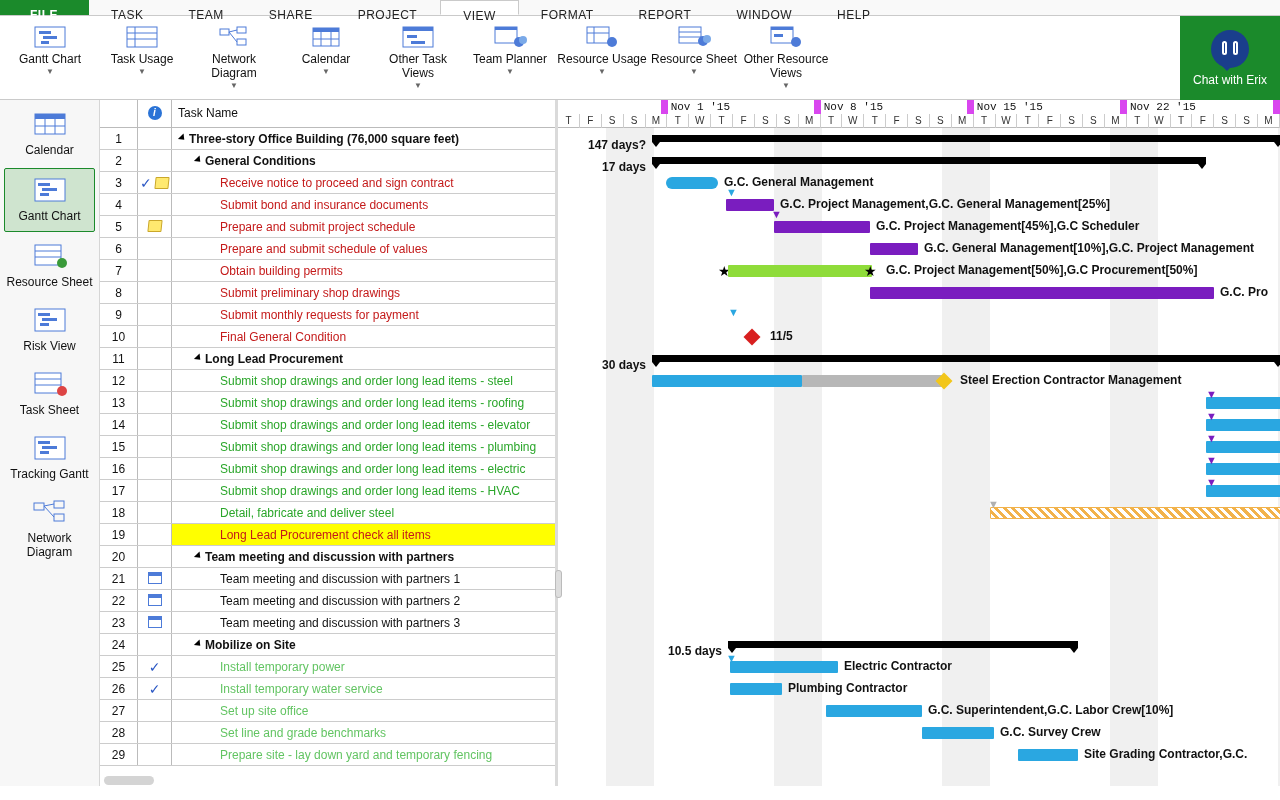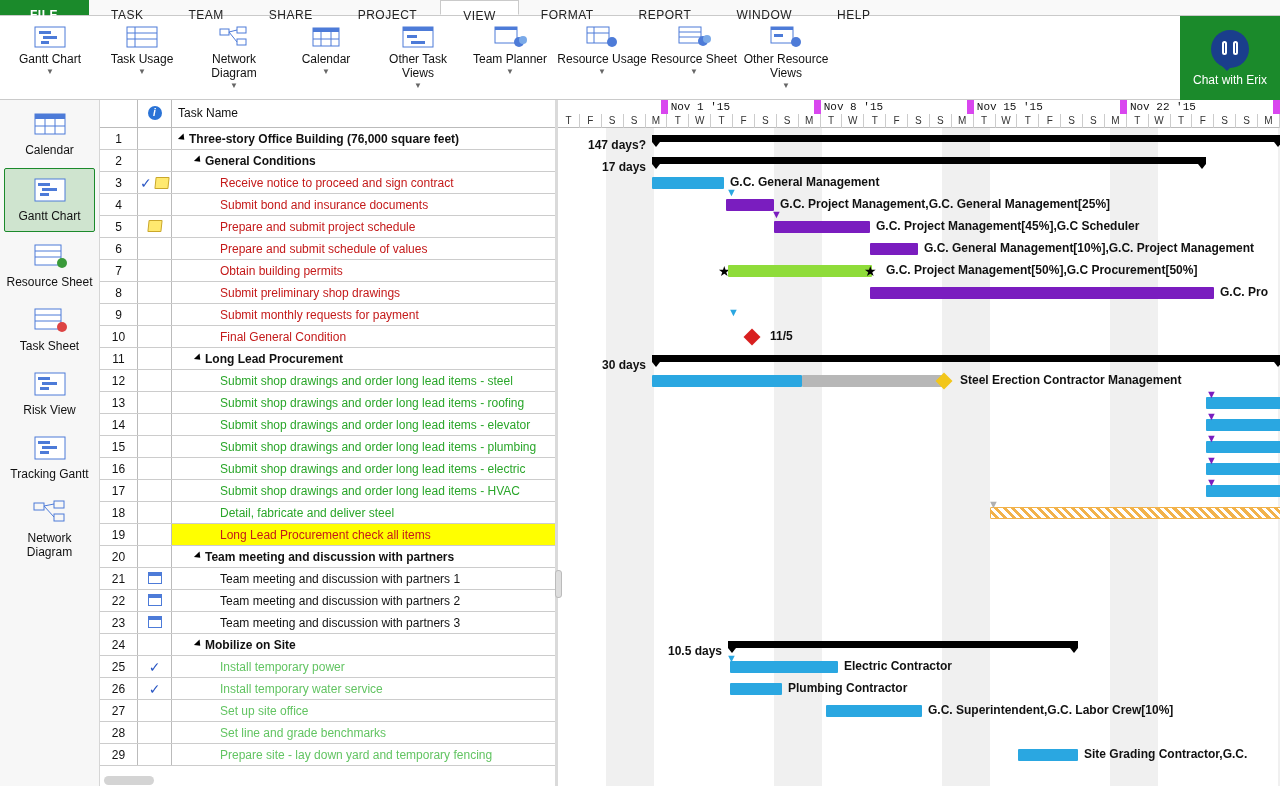--- a/index.html
+++ b/index.html
@@ -257,35 +257,35 @@
       <div class="sicon"><svg>
             <rect x="3" y="2" width="26" height="20" fill="#fff" stroke="#4d7bd8"></rect>
             <line x1="3" y1="8" x2="29" y2="8" stroke="#4d7bd8"></line>
             <line x1="3" y1="14" x2="29" y2="14" stroke="#4d7bd8"></line>
             <circle cx="30" cy="20" r="5" fill="#3a9a3a"></circle>
           </svg></div>
       <div class="slabel">Resource Sheet</div>
     </div>
     <div class="sitem">
       <div class="sicon"><svg>
+            <rect x="3" y="2" width="30" height="22" fill="#fff" stroke="#4d7bd8"></rect>
+            <rect x="6" y="6" width="12" height="3" fill="#4d7bd8"></rect>
+            <rect x="10" y="11" width="15" height="3" fill="#4d7bd8"></rect>
+            <rect x="8" y="16" width="9" height="3" fill="#4d7bd8"></rect>
+          </svg></div>
+      <div class="slabel">Risk View</div>
+    </div>
+    <div class="sitem">
+      <div class="sicon"><svg>
             <rect x="3" y="2" width="26" height="20" fill="#fff" stroke="#4d7bd8"></rect>
             <line x1="3" y1="8" x2="29" y2="8" stroke="#4d7bd8"></line>
             <line x1="3" y1="14" x2="29" y2="14" stroke="#4d7bd8"></line>
             <circle cx="30" cy="20" r="5" fill="#d44"></circle>
           </svg></div>
       <div class="slabel">Task Sheet</div>
-    </div>
-    <div class="sitem">
-      <div class="sicon"><svg>
-            <rect x="3" y="2" width="30" height="22" fill="#fff" stroke="#4d7bd8"></rect>
-            <rect x="6" y="6" width="12" height="3" fill="#4d7bd8"></rect>
-            <rect x="10" y="11" width="15" height="3" fill="#4d7bd8"></rect>
-            <rect x="8" y="16" width="9" height="3" fill="#4d7bd8"></rect>
-          </svg></div>
-      <div class="slabel">Risk View</div>
     </div>
     <div class="sitem">
       <div class="sicon"><svg>
             <rect x="3" y="2" width="30" height="22" fill="#fff" stroke="#4d7bd8"></rect>
             <rect x="6" y="6" width="12" height="3" fill="#4d7bd8"></rect>
             <rect x="10" y="11" width="15" height="3" fill="#4d7bd8"></rect>
             <rect x="8" y="16" width="9" height="3" fill="#4d7bd8"></rect>
           </svg></div>
       <div class="slabel">Tracking Gantt</div>
     </div>
@@ -514,21 +514,21 @@
           <div class="sumbar" style="left: 94px; width: 630px;">
             <div class="durlbl">147 days?</div>
           </div>
         </div>
         <div class="glane" style="top: 22px;">
           <div class="sumbar" style="left: 94px; width: 554px;">
             <div class="durlbl">17 days</div>
           </div>
         </div>
         <div class="glane" style="top: 44px;">
-          <div class="bar blue" style="left: 94px; width: 72px;">
+          <div class="bar blue" style="left: 108px; width: 52px; border-radius: 6px;">
             <div class="barlbl">G.C. General Management</div>
           </div>
           <div class="linkarrow " style="left: 168px; top: 14px;">▼</div>
         </div>
         <div class="glane" style="top: 66px;">
           <div class="bar purple" style="left: 168px; width: 48px;">
             <div class="barlbl">G.C. Project Management,G.C. General Management[25%]</div>
           </div>
           <div class="linkarrow p" style="left: 213px; top: 14px;">▼</div>
         </div>
@@ -614,20 +614,25 @@
         <div class="glane" style="top: 550px;">
           <div class="bar blue" style="left: 172px; width: 52px;">
             <div class="barlbl">Plumbing Contractor</div>
           </div>
         </div>
         <div class="glane" style="top: 572px;">
           <div class="bar blue" style="left: 268px; width: 96px;">
             <div class="barlbl">G.C. Superintendent,G.C. Labor Crew[10%]</div>
           </div>
         </div>
+        <div class="glane" style="top: 594px;">
+          <div class="bar blue" style="left: 364px; width: 72px;">
+            <div class="barlbl">G.C. Survey Crew</div>
+          </div>
+        </div>
         <div class="glane" style="top: 616px;">
           <div class="bar blue" style="left: 460px; width: 60px;">
             <div class="barlbl">Site Grading Contractor,G.C.</div>
           </div>
         </div>
       </div>
   </div>
 
   <div class="split-handle"></div>
 </div>

